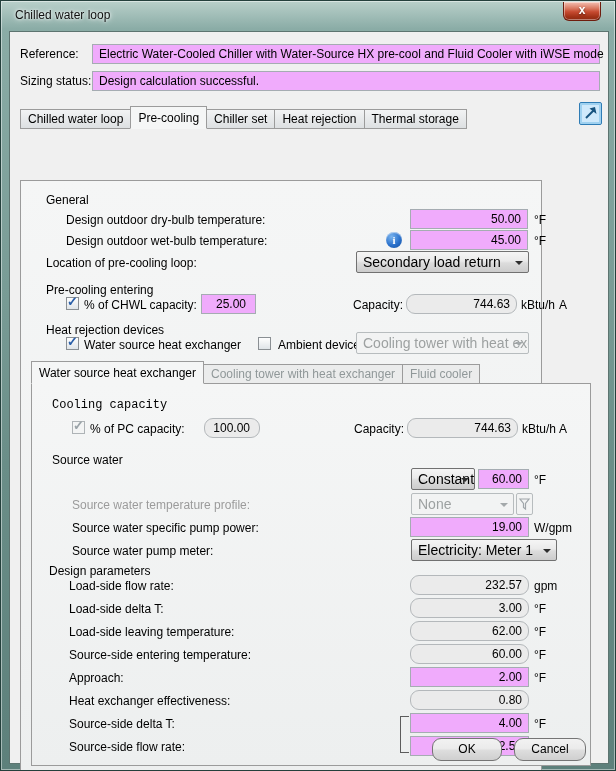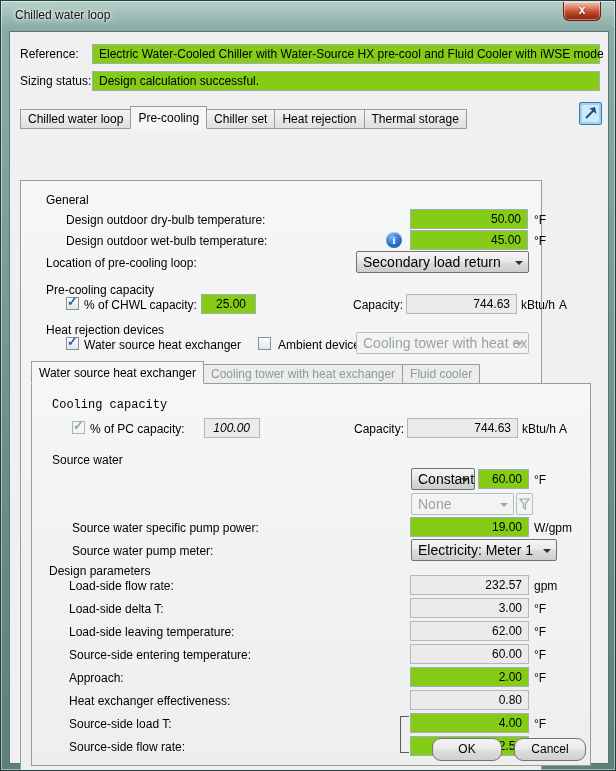--- a/index.html
+++ b/index.html
@@ -12,23 +12,23 @@
   .close-btn { position:absolute; left:562px; top:1px; width:38px; height:19px;
          background:linear-gradient(180deg,#f3c0b2 0,#da7a62 35%,#c64a30 55%,#a33318 80%,#8c2a12 100%);
          border:1px solid #6e1d0e; border-top:none; border-radius:0 0 6px 6px;
          box-shadow:inset 0 0 0 1px rgba(255,255,255,.4); color:#fff; text-align:center;
          font-size:12px; font-weight:bold; line-height:16px; cursor:default;
          text-shadow:0 1px 2px rgba(0,0,0,.5); }
   .dlg-body { position:absolute; left:8px; top:30px; width:600px; height:733px;
          background:#f0f0f0; border:1px solid #5d7470; }
   .lbl { position:absolute; font-size:12px; color:#000; line-height:20px; white-space:nowrap; }
   .lbl.dim { color:#9b9b9b; }
-  .field { position:absolute; height:20px; background:#84cc16; border:1px solid #a5acb2;
+  .field { position:absolute; height:20px; background:#f0abfc; border:1px solid #a5acb2;
          font-size:12px; line-height:18px; text-align:right; padding:0 6px; white-space:nowrap; }
-  .field.ro { background:#ebebeb; border-color:#b4b8bb; }
+  .field.ro { background:#ebebeb; border-color:#b4b8bb;border-radius:9px; }
   .dd { position:absolute; height:22px; border:1px solid #717171; border-radius:2px;
          background:linear-gradient(180deg,#f5f5f5 0,#eaeaea 45%,#dcdcdc 55%,#cccccc 100%);
          font-size:14px; line-height:20px; padding:0 21px 0 6px; white-space:nowrap; overflow:hidden; }
   .dd .arr { position:absolute; right:5px; top:9px; width:0; height:0;
          border-left:4px solid transparent; border-right:4px solid transparent; border-top:4px solid #2e2e2e; }
   .dd.disabled { background:#f2f3f3; border-color:#b7bcbe; color:#9da1a1; }
   .dd.disabled .arr { border-top-color:#a3a8aa; }
   .cb { position:absolute; width:13px; height:13px; border:1px solid #8a8f93; background:linear-gradient(180deg,#fefefe,#dfe4e8); }
   .cb .mark { position:absolute; left:0; top:-4px; font-size:13px; font-weight:bold; color:#2b5fa8; }
   .cb.disabled { background:#f3f4f4; border-color:#aeb3b6; }
@@ -100,21 +100,21 @@
       <div class="info-icon" style="left:365px;top:51px;">i</div>
       <div class="field" style="left:389px;top:49px;width:118px;">45.00</div>
       <div class="unit" style="left:513px;top:50px;">°F</div>
 
       <div class="lbl" style="left:25px;top:72px;">Location of pre-cooling loop:</div>
       <div class="dd" style="left:335px;top:70px;width:173px;">
         <span>Secondary load return</span>
         <span class="arr"></span>
       </div>
 
-      <div class="lbl" style="left:25px;top:99px;">Pre-cooling capacity</div>
+      <div class="lbl" style="left:25px;top:99px;">Pre-cooling entering</div>
 
       <div class="cb" style="left:45px;top:116px;">
           <span class="mark">✓</span>
         </div>
       <div class="lbl" style="left:63px;top:114px;">% of CHWL capacity:</div>
       <div class="field" style="left:180px;top:113px;width:55px;padding-right:9px;">25.00</div>
       <div class="lbl" style="left:332px;top:114px;">Capacity:</div>
       <div class="field ro" style="left:385px;top:113px;width:111px;">744.63</div>
       <div class="unit" style="left:500px;top:114px;">kBtu/h</div>
       <div class="unit" style="left:538px;top:114px;">A</div>
@@ -139,35 +139,36 @@
       </div>
 
       <div class="panel" style="left:10px;top:202px;width:560px;height:383px;">
 
         <div class="lbl" style="left:20px;top:11px;font-family:Liberation Mono, monospace;">Cooling capacity</div>
 
         <div class="cb disabled" style="left:40px;top:37px;">
             <span class="mark">✓</span>
           </div>
         <div class="lbl" style="left:58px;top:35px;">% of PC capacity:</div>
-        <div class="field ro" style="left:172px;top:34px;width:56px;padding-right:9px;font-style:italic;">100.00</div>
+        <div class="field ro" style="left:172px;top:34px;width:56px;padding-right:9px;">100.00</div>
         <div class="lbl" style="left:322px;top:35px;">Capacity:</div>
         <div class="field ro" style="left:375px;top:34px;width:111px;">744.63</div>
         <div class="unit" style="left:490px;top:35px;">kBtu/h</div>
         <div class="unit" style="left:527px;top:35px;">A</div>
 
         <div class="lbl" style="left:20px;top:66px;">Source water</div>
 
         <div class="dd" style="left:379px;top:84px;width:64px;">
           <span>Constant</span>
           <span class="arr"></span>
         </div>
         <div class="field" style="left:446px;top:85px;width:51px;">60.00</div>
         <div class="unit" style="left:502px;top:86px;">°F</div>
 
+        <div class="lbl dim" style="left:40px;top:111px;">Source water temperature profile:</div>
         <div class="dd disabled" style="left:379px;top:109px;width:103px;">
           <span>None</span>
           <span class="arr"></span>
         </div>
         <div class="filter-btn" style="left:484px;top:109px;">
           <svg width="15" height="20" viewBox="0 0 15 20">
             <polygon points="3,5 12,5 8.5,9.5 8.5,15 6.5,13.5 6.5,9.5" fill="none" stroke="#a0a6aa" stroke-width="1.2"></polygon>
           </svg>
         </div>
 
@@ -201,21 +202,21 @@
 
         <div class="lbl" style="left:37px;top:284px;">Approach:</div>
         <div class="field" style="left:378px;top:283px;width:119px;">2.00</div>
         <div class="unit" style="left:502px;top:284px;">°F</div>
 
         <div class="lbl" style="left:37px;top:307px;">Heat exchanger effectiveness:</div>
         <div class="field ro" style="left:378px;top:306px;width:119px;">0.80</div>
 
         <div class="bracket" style="left:368px;top:332px;height:37px;"></div>
 
-        <div class="lbl" style="left:37px;top:330px;">Source-side load T:</div>
+        <div class="lbl" style="left:37px;top:330px;">Source-side delta T:</div>
         <div class="field" style="left:378px;top:329px;width:119px;">4.00</div>
         <div class="unit" style="left:502px;top:330px;">°F</div>
 
         <div class="lbl" style="left:37px;top:353px;">Source-side flow rate:</div>
         <div class="field" style="left:378px;top:352px;width:119px;">372.55</div>
         <div class="unit" style="left:502px;top:353px;">gpm</div>
 
       </div>
 
     </div>

